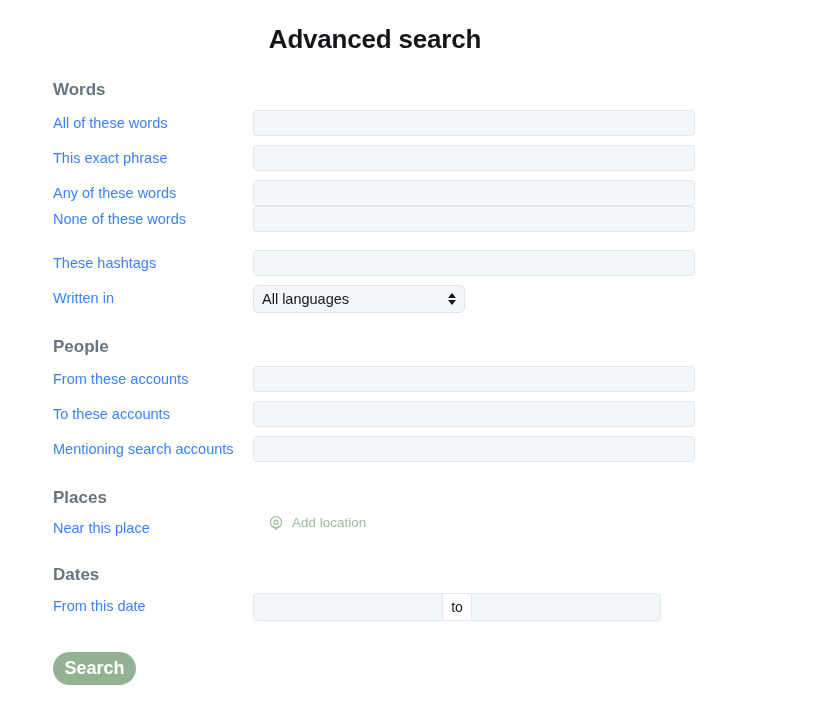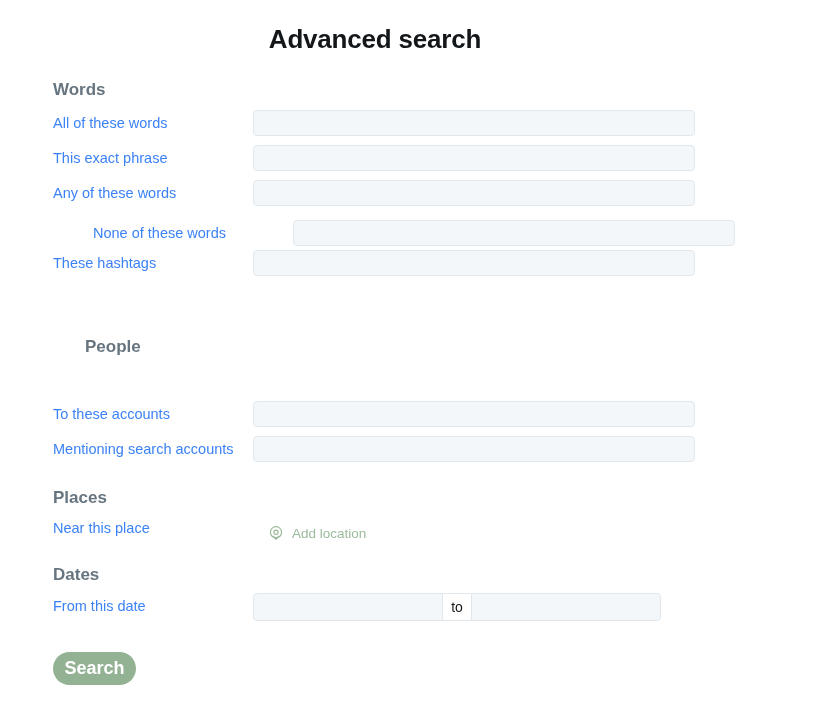--- a/index.html
+++ b/index.html
@@ -122,21 +122,21 @@
     border-top: 5px solid #12171c;
   }
 
   
   .addloc {
     position: absolute;
     left: 215px;
     top: 0;
     height: 26px;
     display: flex;
-    align-items: flex-end;
+    align-items: flex-start;
     gap: 8px;
     cursor: pointer;
   }
   .addloc-icon { width: 16px; height: 16px; display: block; }
   .addloc-label {
     font-size: 13.5px;
     color: #9cba9c;
   }
 
   
@@ -220,33 +220,49 @@
   <div class="row" style="top:180px;">
     <span class="row-label">Any of these words</span>
     <input class="field" type="text" value="" style="">
   </div>
 
   <div class="row" style="top:145px;">
     <span class="row-label">This exact phrase</span>
     <input class="field" type="text" value="" style="">
   </div>
 
-  <div class="row" style="top:220px;margin-left:40px;">
+  <div class="row" style="top:206px;">
     <span class="row-label">None of these words</span>
     <input class="field" type="text" value="" style="">
   </div>
 
   <div class="row" style="top:250px;">
     <span class="row-label">These hashtags</span>
     <input class="field" type="text" value="" style="">
   </div>
 
-
-  <div class="section-heading" style="top:337px;margin-left:32px;">People</div>
-
+  <div class="row" style="top:285px;">
+    <span class="row-label">Written in</span>
+    <div class="select-wrap">
+      <div class="select-box">
+        <span>All languages</span>
+      </div>
+      <span class="select-arrows">
+        <span class="tri-up"></span>
+        <span class="tri-down"></span>
+      </span>
+    </div>
+  </div>
+
+  <div class="section-heading" style="top:337px;">People</div>
+
+  <div class="row" style="top:366px;">
+    <span class="row-label">From these accounts</span>
+    <input class="field" type="text" value="" style="">
+  </div>
 
   <div class="row" style="top:401px;">
     <span class="row-label">To these accounts</span>
     <input class="field" type="text" value="" style="">
   </div>
 
   <div class="row" style="top:436px;">
     <span class="row-label">Mentioning search accounts</span>
     <input class="field" type="text" value="" style="">
   </div>

